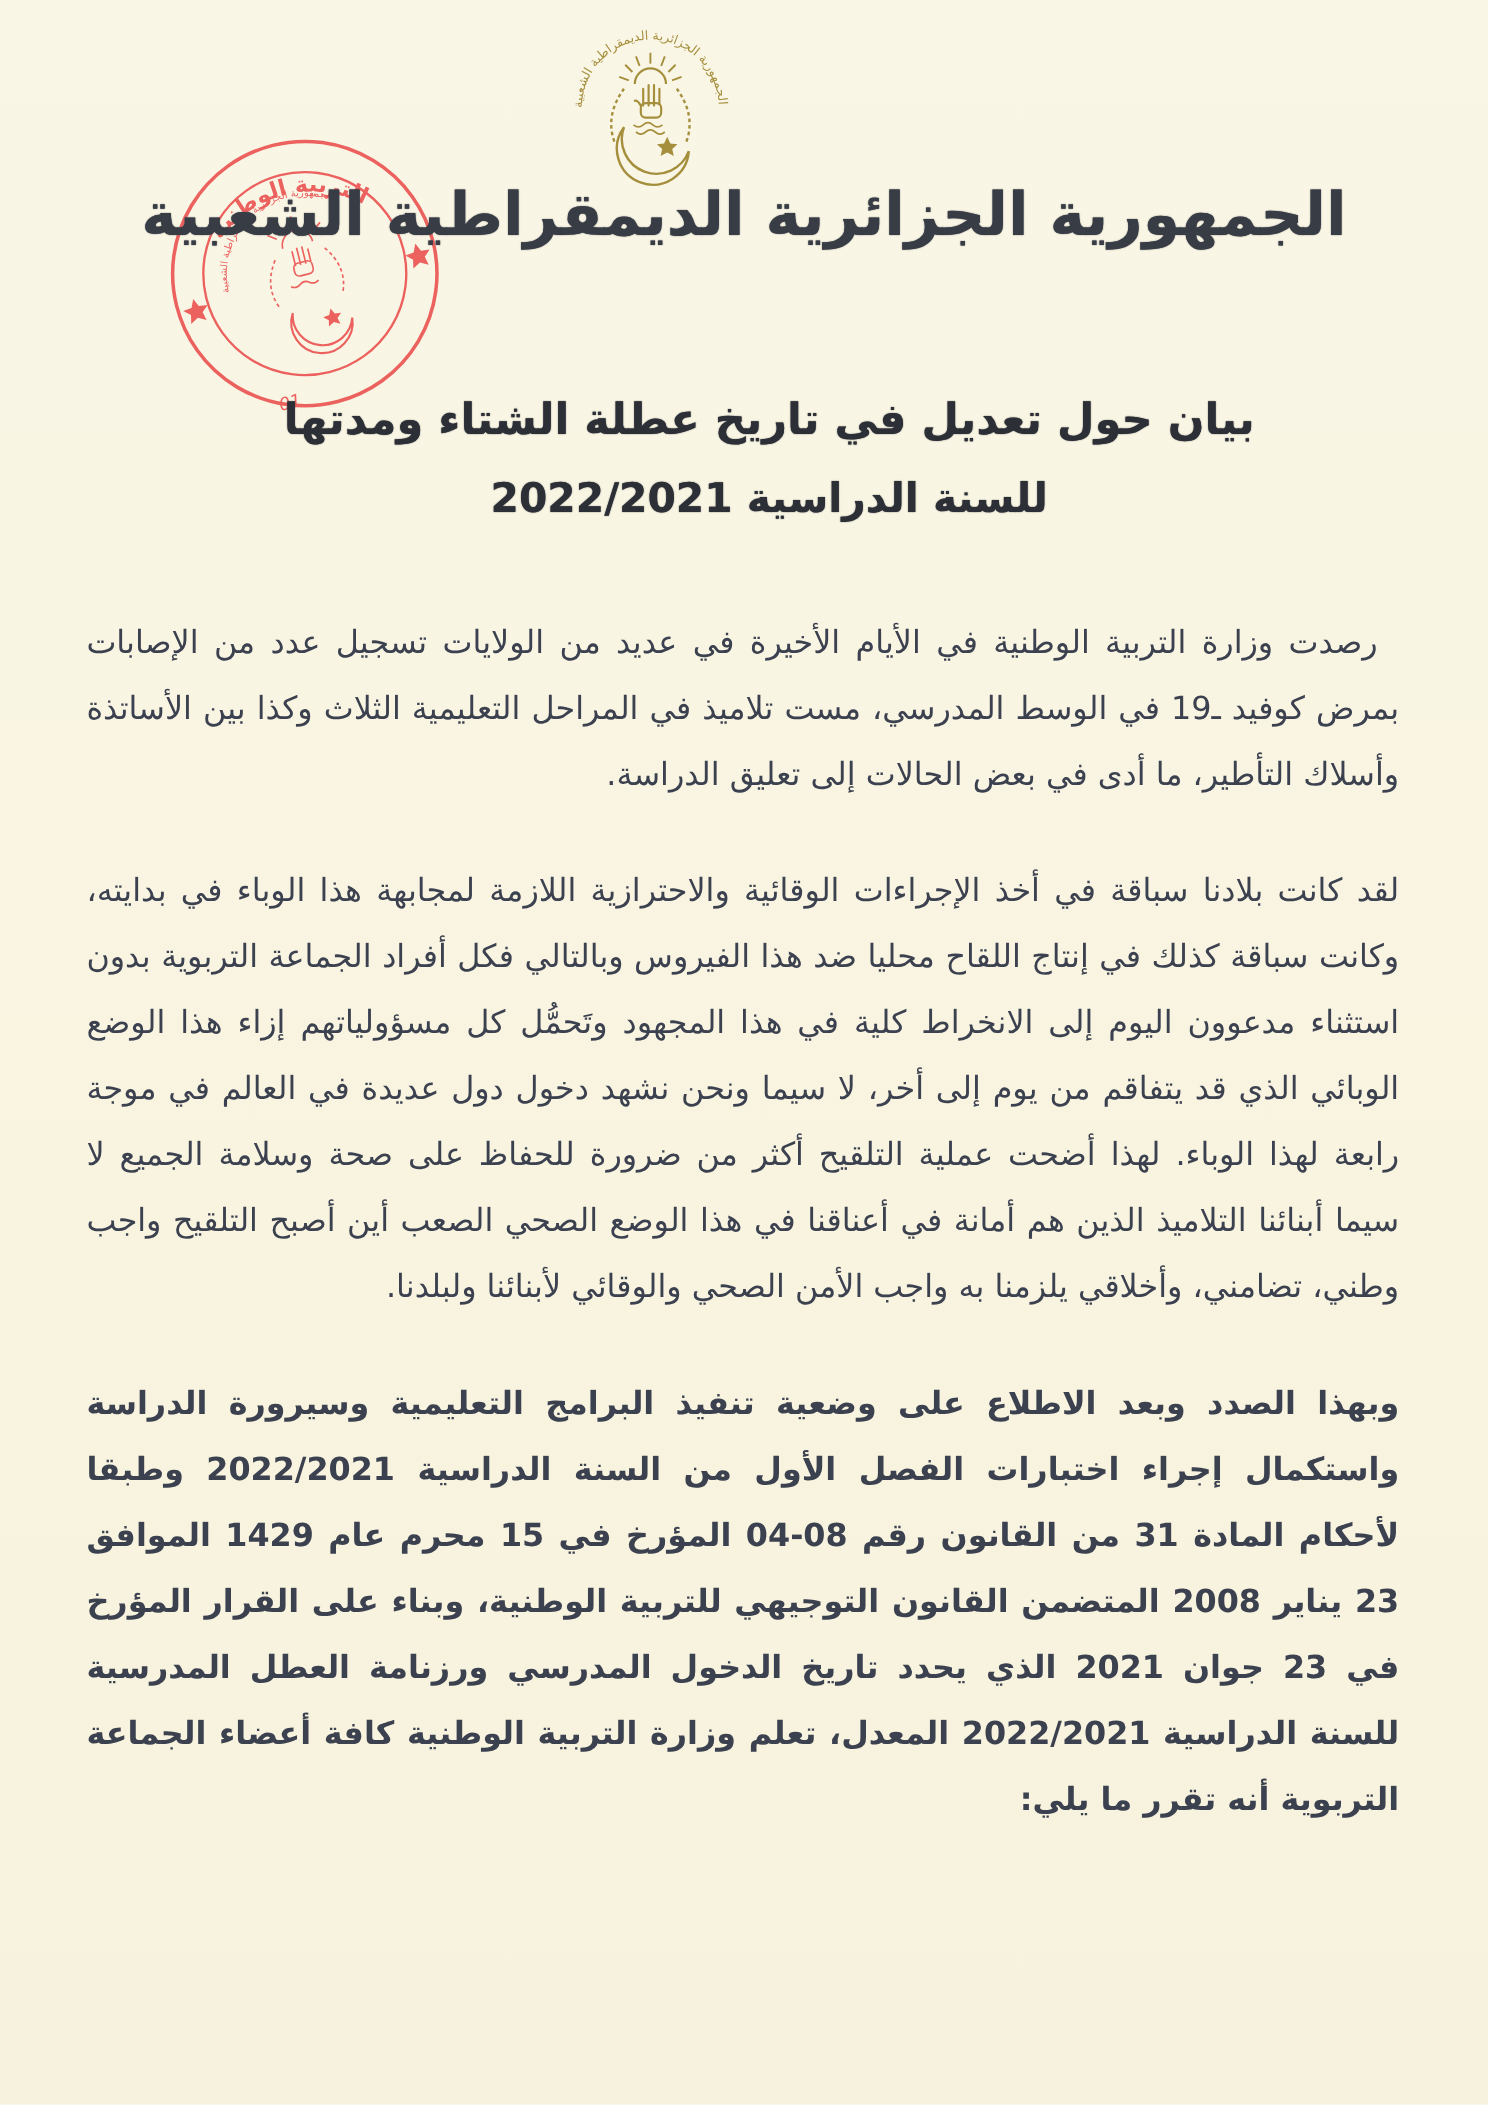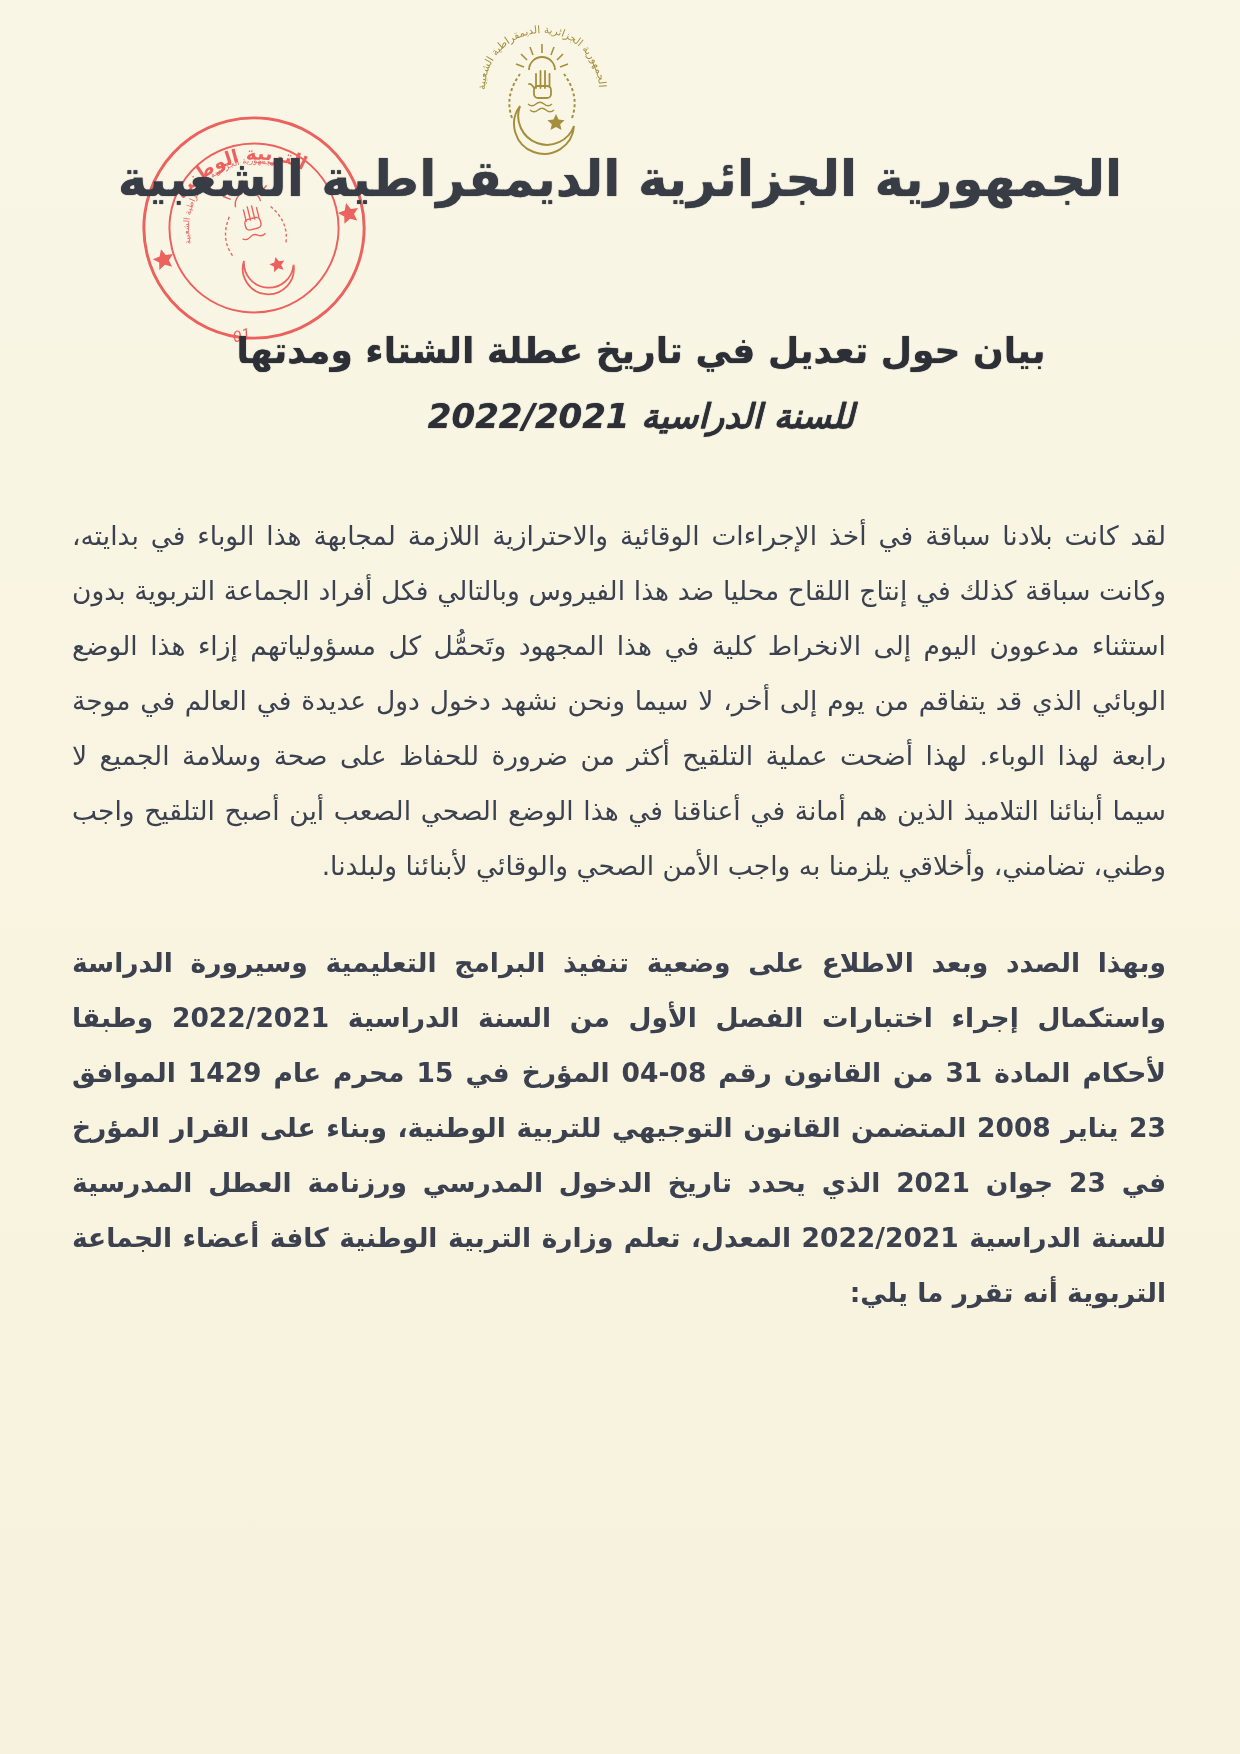--- a/index.html
+++ b/index.html
@@ -34,21 +34,21 @@
   .hdr-ministry{top:236px;font-size:42px;text-shadow:0 0 1px #383c45;}
 
   
   .title-line{
     position:absolute;left:0;right:0;text-align:center;
     direction:rtl;color:#2c2f36;font-weight:bold;
     text-shadow:0 0 1px #2c2f36;
     padding-left:42px;
   }
   .title-1{top:330px;font-size:36px;}
-  .title-2{top:396px;font-size:34px;font-style:italic;}
+  .title-2{top:396px;font-size:34px;}
 
   
   .body-text{
     position:absolute;top:508px;left:72px;right:74px;
     direction:rtl;text-align:justify;
   }
   .body-text p{
     margin:0 0 42px 0;
     font-size:26.5px;line-height:55px;color:#3c4150;
   }
@@ -138,17 +138,18 @@
       <text x="72" y="228" font-size="15" fill="#f05459" stroke="none" font-style="italic">01</text>
     </svg>
   </div>
 
   <div class="hdr-line hdr-republic">الجمهورية الجزائرية الديمقراطية الشعبية</div>
 
   <div class="title-line title-1">بيان حول تعديل في تاريخ عطلة الشتاء ومدتها</div>
   <div class="title-line title-2">للسنة الدراسية 2022/2021</div>
 
   <div class="body-text">
+    <p class="p1">رصدت وزارة التربية الوطنية في الأيام الأخيرة في عديد من الولايات تسجيل عدد من الإصابات بمرض كوفيد ـ19 في الوسط المدرسي، مست تلاميذ في المراحل التعليمية الثلاث وكذا بين الأساتذة وأسلاك التأطير، ما أدى في بعض الحالات إلى تعليق الدراسة.</p>
     <p class="p2">لقد كانت بلادنا سباقة في أخذ الإجراءات الوقائية والاحترازية اللازمة لمجابهة هذا الوباء في بدايته، وكانت سباقة كذلك في إنتاج اللقاح محليا ضد هذا الفيروس وبالتالي فكل أفراد الجماعة التربوية بدون استثناء مدعوون اليوم إلى الانخراط كلية في هذا المجهود وتَحمُّل كل مسؤولياتهم إزاء هذا الوضع الوبائي الذي قد يتفاقم من يوم إلى أخر، لا سيما ونحن نشهد دخول دول عديدة في العالم في موجة رابعة لهذا الوباء. لهذا أضحت عملية التلقيح أكثر من ضرورة للحفاظ على صحة وسلامة الجميع لا سيما أبنائنا التلاميذ الذين هم أمانة في أعناقنا في هذا الوضع الصحي الصعب أين أصبح التلقيح واجب وطني، تضامني، وأخلاقي يلزمنا به واجب الأمن الصحي والوقائي لأبنائنا ولبلدنا.</p>
     <p class="p3">وبهذا الصدد وبعد الاطلاع على وضعية تنفيذ البرامج التعليمية وسيرورة الدراسة واستكمال إجراء اختبارات الفصل الأول من السنة الدراسية 2022/2021 وطبقا لأحكام المادة 31 من القانون رقم 08-04 المؤرخ في 15 محرم عام 1429 الموافق 23 يناير 2008 المتضمن القانون التوجيهي للتربية الوطنية، وبناء على القرار المؤرخ في 23 جوان 2021 الذي يحدد تاريخ الدخول المدرسي ورزنامة العطل المدرسية للسنة الدراسية 2022/2021 المعدل، تعلم وزارة التربية الوطنية كافة أعضاء الجماعة التربوية أنه تقرر ما يلي:</p>
   </div>
 
 </div>
 
 </body></html>

